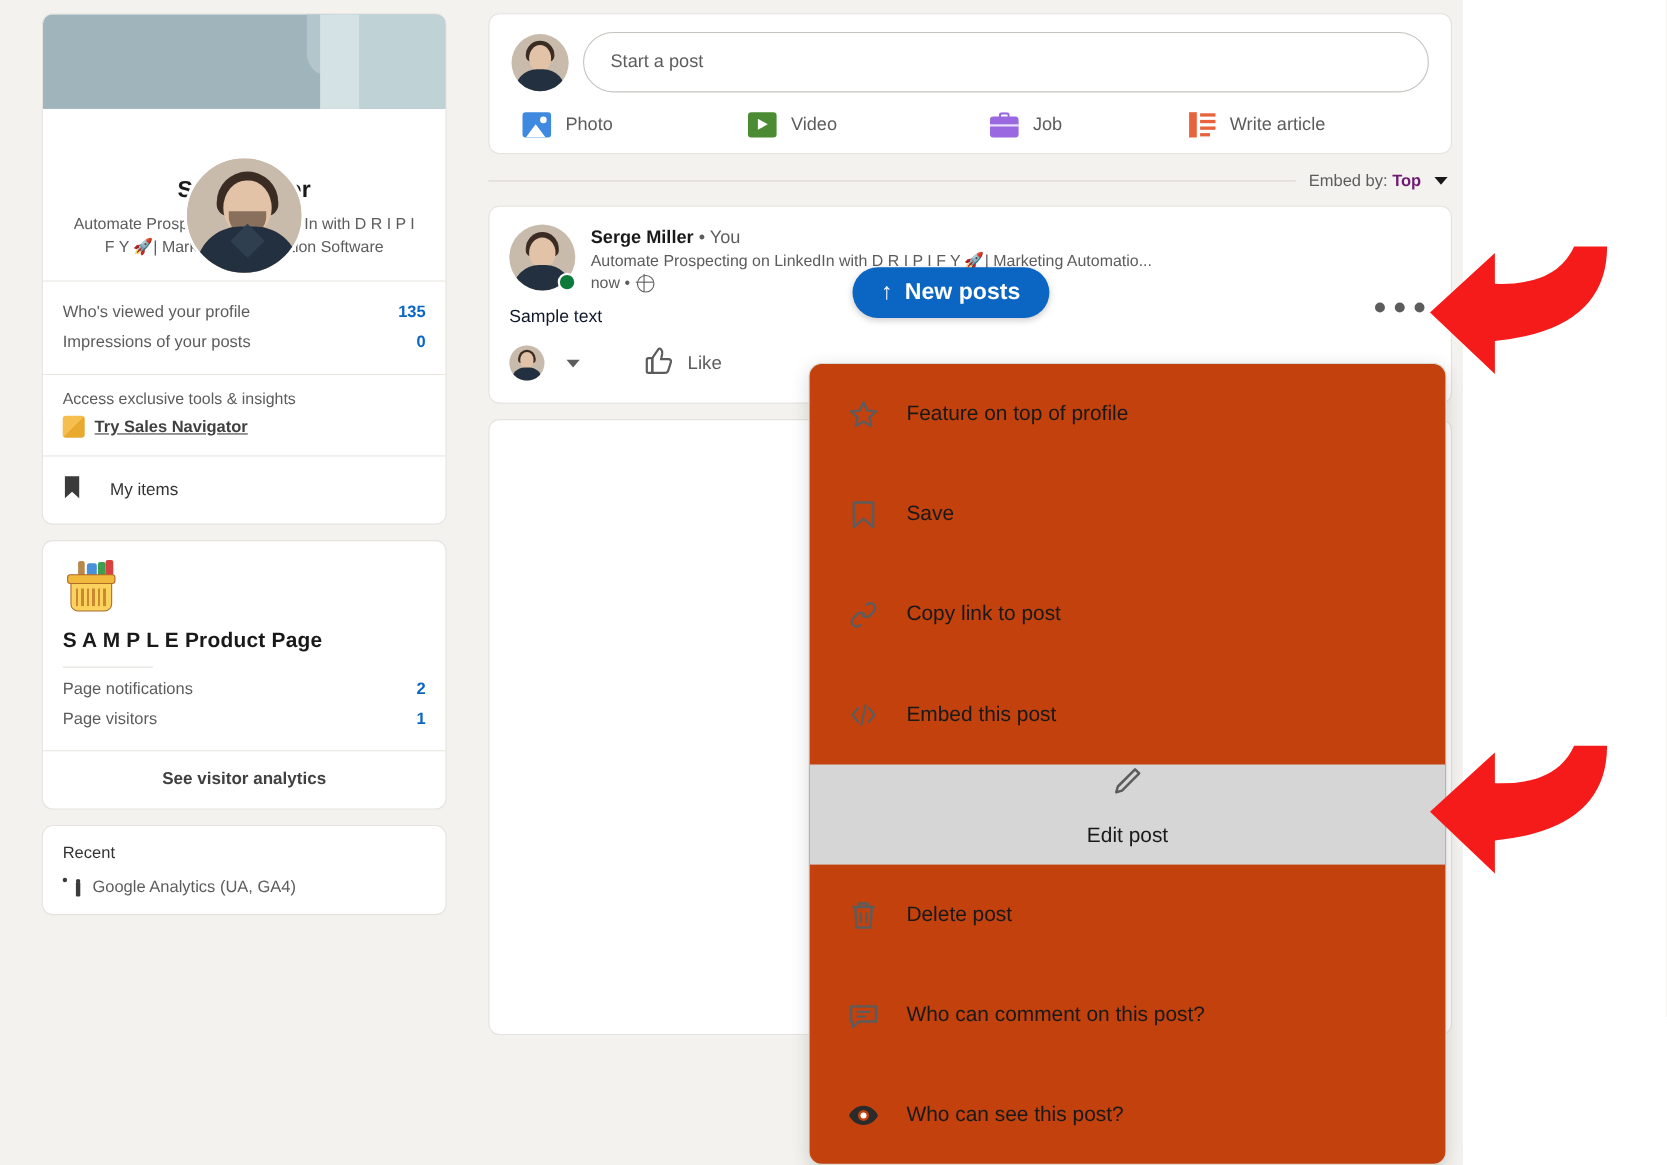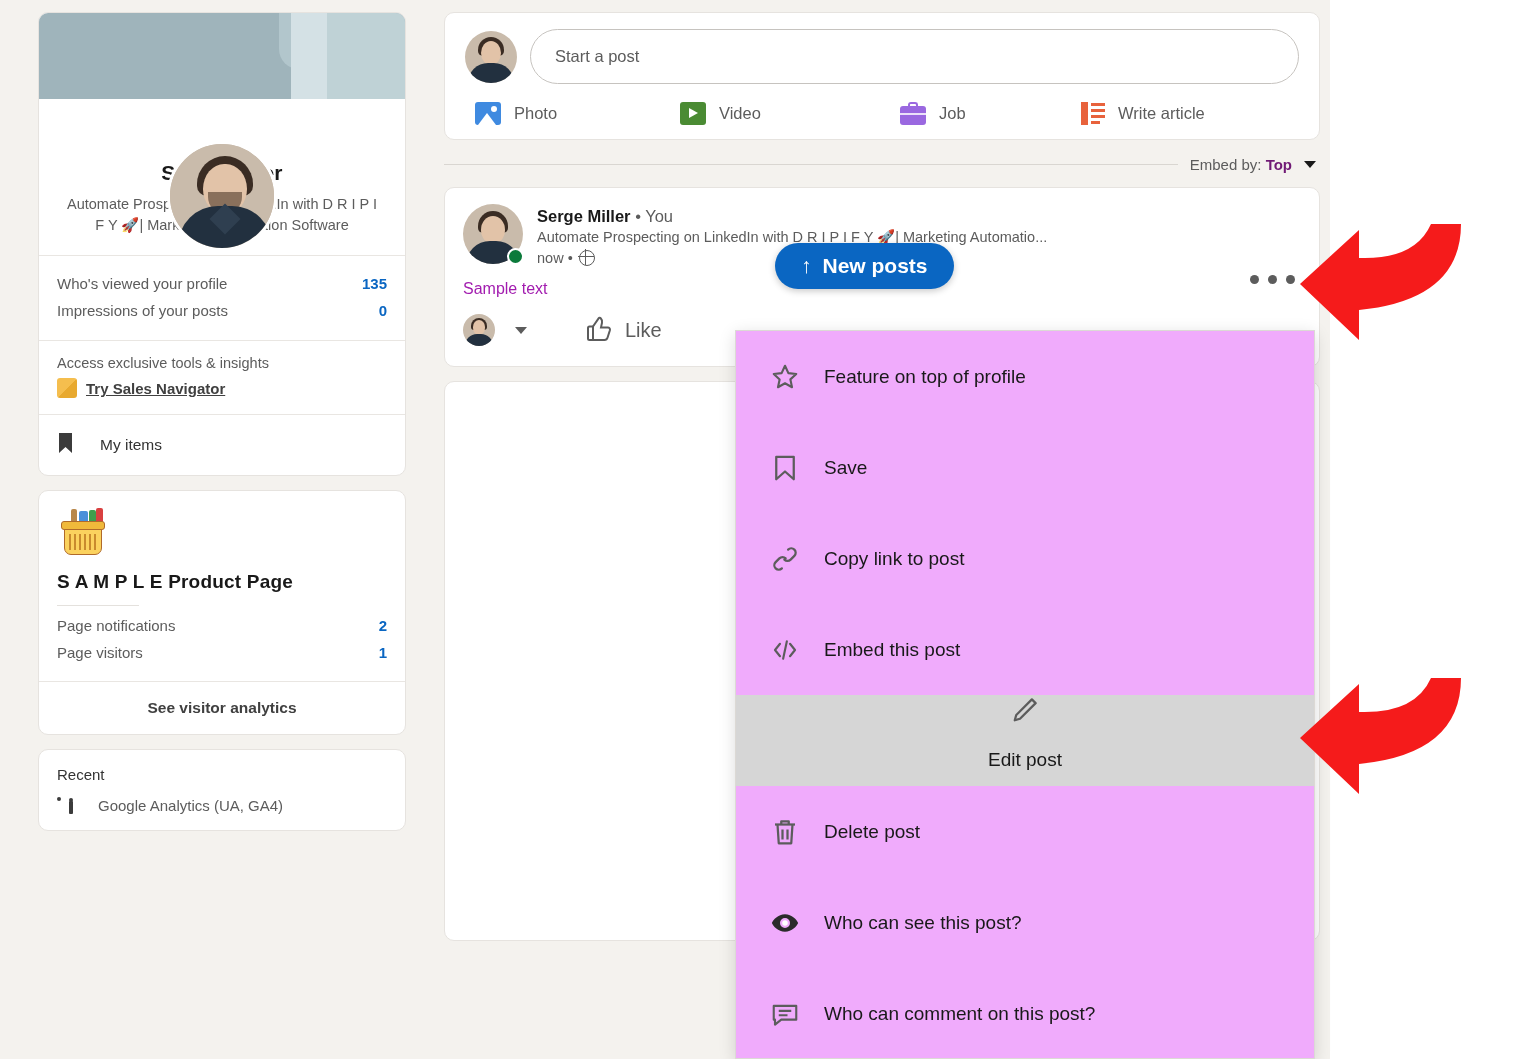--- a/index.html
+++ b/index.html
@@ -89,21 +89,21 @@
     background: repeating-linear-gradient(90deg,#c98a2e 0 2px, transparent 2px 5px);
   }
   .prod-name { font-size: 19px; font-weight: 700; color:#191919; margin-top: 14px; letter-spacing: .2px; }
   .prod-rule { width: 82px; height: 1px; background: #e4e1dd; margin: 12px 0 6px; }
   .prod-stats { padding: 0 18px 15px; }
   .see-analytics { padding: 17px 18px; text-align:center; font-size:15.5px; color:#404040; font-weight:600; }
 
   
   .recent-card { margin-top: 14px; }
   .recent-title { padding: 16px 18px 0; font-size: 15px; color:#333; }
-  .recent-item { display:flex; align-items:center; gap:22px; padding: 14px 18px 16px; }
+  .recent-item { display:flex; align-items:center; gap:8px; padding: 14px 18px 16px; }
   .recent-label { font-size: 15px; color:#5c5c5c; }
   .ga-icon { width:19px; height:17px; position:relative; }
   .ga-icon i { position:absolute; bottom:0; width:4px; background:#3b3b3b; border-radius:1px; display:block;}
   .ga-icon i:nth-child(1){ left:0; height:10px;}
   .ga-icon i:nth-child(2){ left:6px; height:17px;}
   .ga-icon i:nth-child(3){ left:12px; height:13px;}
   .ga-icon .dot{ position:absolute; width:4px; height:4px; border-radius:50%; background:#3b3b3b;}
   .ga-icon .d1{ left:0; top:0;} .ga-icon .d3{ left:12px; top:1px;}
 
   
@@ -162,36 +162,36 @@
   .post-meta { margin-left: 14px; padding-top: 3px; }
   .post-author { font-size: 16.5px; color:#191919; }
   .post-author b { font-weight: 700; }
   .post-author span { color:#5c5c5c; }
   .post-sub { font-size: 14.5px; color:#5c5c5c; margin-top: 3px; }
   .post-time { font-size: 14.5px; color:#5c5c5c; margin-top: 4px; display:flex; align-items:center; gap:6px;}
   .globe-ic { width:16px; height:16px; border-radius:50%; border:1.6px solid #5c5c5c; position:relative;}
   .globe-ic::before{content:""; position:absolute; left:-1.6px; top:5px; width:16px; height:1.4px; background:#5c5c5c;}
   .globe-ic::after{content:""; position:absolute; left:5px; top:-1.6px; width:1.4px; height:16px; background:#5c5c5c;}
 
-  .post-body { padding: 14px 18px 0; font-size: 16px; color:#a21caf; }
+  .post-body { padding: 14px 18px 0; font-size: 16px; color:#0f172a; }
   .post-actions { display:flex; align-items:center; gap:20px; padding: 16px 18px 20px; }
   .react-av { width:32px; height:32px; border-radius:50%; overflow:hidden; background:#c9bbab; position:relative;}
   .react-av .hair{position:absolute; left:8px; top:4px; width:16px; height:12px; border-radius:8px 8px 3px 3px; background:#3a2c23;}
   .react-av .head{position:absolute; left:10px; top:6px; width:12px; height:15px; border-radius:6px/7px; background:#e2c3a8;}
   .react-av .body{position:absolute; left:2px; bottom:-2px; width:28px; height:14px; border-radius:12px 12px 0 0; background:#22303f;}
   .caret-sm { width:0;height:0;border-left:6px solid transparent;border-right:6px solid transparent;border-top:7px solid #5c5c5c; }
   .like-btn { display:flex; align-items:center; gap:12px; margin-left: 38px; cursor:pointer;}
-  .like-label { font-size:20px; color:#5c5c5c; }
+  .like-label { font-size:17px; color:#5c5c5c; }
 
   .post-card-2 { margin-top: 14px; height: 560px; }
 
   
   #menu {
     position: absolute; left: 735px; top: 330px; width: 580px; height: 729px;
-    background: #f0abfc; border: 1px solid #dcd9d5; border-radius: 0;
+    background: #c2410c; border: 1px solid #dcd9d5; border-radius: 12px;
     box-shadow: 0 4px 16px rgba(0,0,0,.14);
     overflow: hidden;
   }
   .menu-item {
     display:flex; align-items:center; gap: 24px;
     height: 91px; padding: 0 34px; cursor: pointer;
   }
   .menu-item.active { background: #d6d6d6; flex-direction: column; }
   .menu-label { font-size: 19px; color:#191919; }
   .mi-ic { width: 30px; height: 30px; flex:0 0 30px; position:relative; color:#5c5c5c; }
@@ -483,37 +483,37 @@
             <path d="M9 6V3.5h6V6"></path>
             <path d="M6 6l1 15h10l1-15"></path>
             <path d="M10 10v8M14 10v8"></path>
         </svg>
       </span>
       <span class="menu-label">Delete post</span>
     </div>
 
     <div class="menu-item">
       <span class="mi-ic">
+        <svg viewBox="0 0 24 24" fill="none" stroke="#5c5c5c" stroke-width="1.7" stroke-linejoin="round">
+          <path d="M3 5.5h18v11H9l-5 4v-4H3z"></path>
+            <path d="M7 9.5h10M7 13h7"></path>
+        </svg>
+      </span>
+      <span class="menu-label">Who can comment on this post?</span>
+    </div>
+
+    <div class="menu-item">
+      <span class="mi-ic">
         <svg viewBox="0 0 24 24">
             <path d="M12 5C6.5 5 2.5 9.4 1.5 12c1 2.6 5 7 10.5 7s9.5-4.4 10.5-7C21.5 9.4 17.5 5 12 5zm0 11a4 4 0 1 1 0-8 4 4 0 0 1 0 8z" fill="#2b2b2b"></path>
             <circle cx="12" cy="12" r="2.2" fill="#fff"></circle>
           </svg>
       </span>
       <span class="menu-label">Who can see this post?</span>
     </div>
-
-    <div class="menu-item">
-      <span class="mi-ic">
-        <svg viewBox="0 0 24 24" fill="none" stroke="#5c5c5c" stroke-width="1.7" stroke-linejoin="round">
-          <path d="M3 5.5h18v11H9l-5 4v-4H3z"></path>
-            <path d="M7 9.5h10M7 13h7"></path>
-        </svg>
-      </span>
-      <span class="menu-label">Who can comment on this post?</span>
-    </div>
   </div>
 
   <div class="red-arrow" id="arrow-1">
     <svg width="168" height="130" viewBox="0 0 168 130">
       <path d="M3 62 L62 8 L62 36 Q118 38 134 2 L164 2 Q164 78 62 88 L62 118 Z" fill="#f51b1b"></path>
     </svg>
   </div>
   <div class="red-arrow" id="arrow-2">
     <svg width="168" height="130" viewBox="0 0 168 130">
       <path d="M3 62 L62 8 L62 36 Q118 38 134 2 L164 2 Q164 78 62 88 L62 118 Z" fill="#f51b1b"></path>

